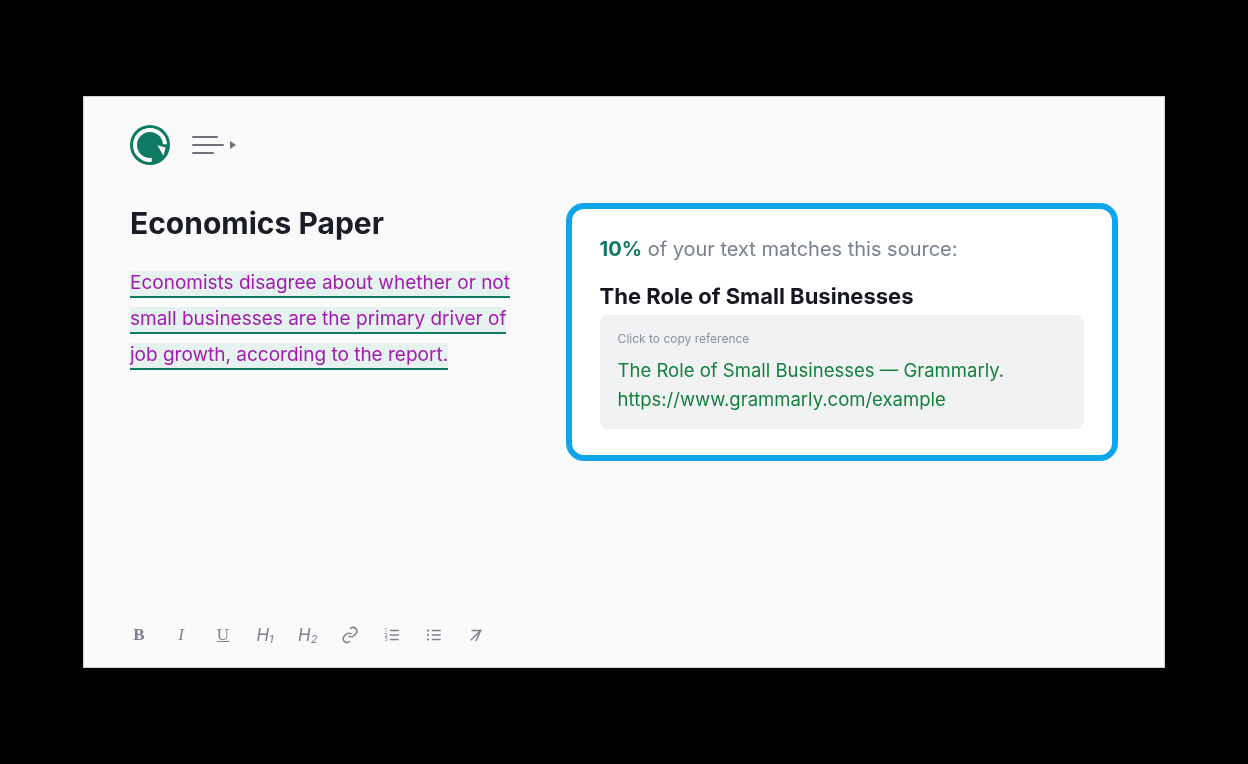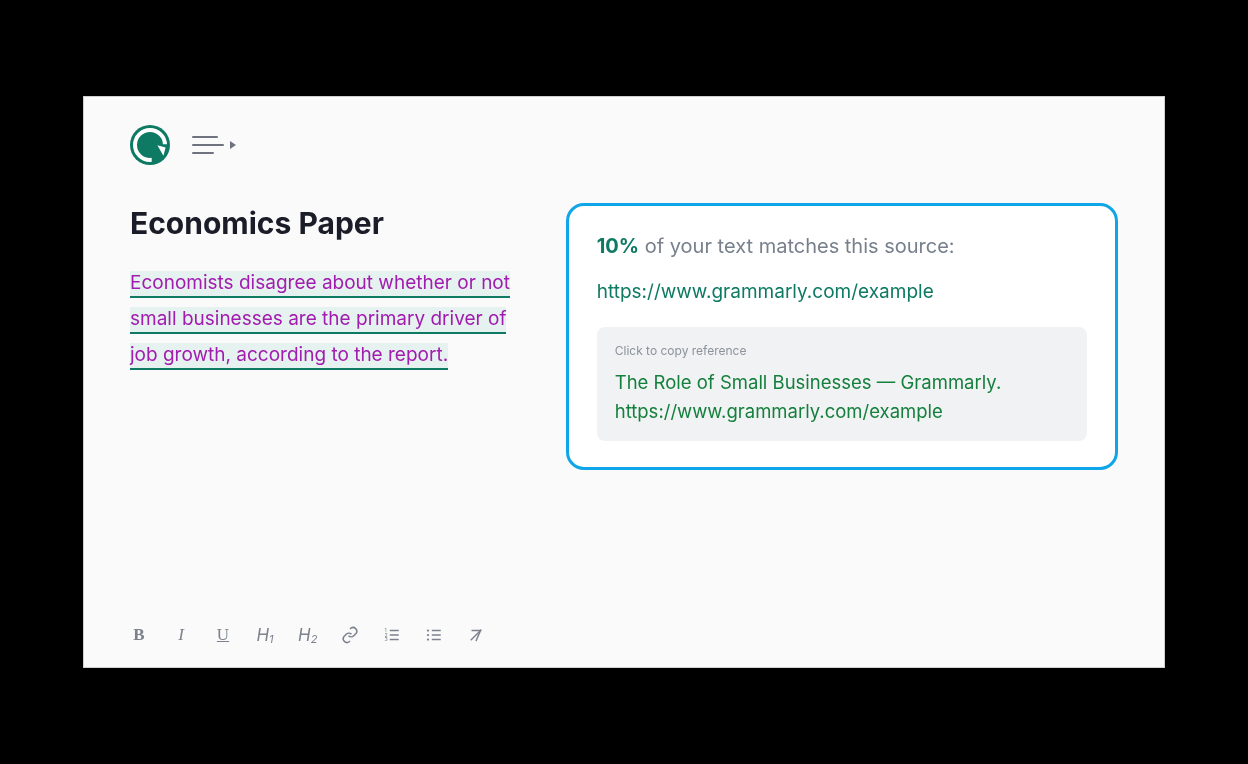--- a/index.html
+++ b/index.html
@@ -100,21 +100,21 @@
       color:#a21caf;
     }
     .doc-body span{
       background:#e6f2ef;
       border-bottom:2px solid #0e7a63;
       padding-bottom:2px;
     }
     .plag-card{
       width:570px;
       background:#fff;
-      border:3px solid #0ea5e9;
+      border:6px solid #0ea5e9;
       border-radius:18px;
       padding:28px 28px 26px 28px;
       align-self:flex-start;
       margin-top:-2px;
     }
     .plag-headline{
       font-size:20px;
       color:#77808c;
       margin-bottom:22px;
     }
@@ -192,21 +192,21 @@
   <div class="content-row">
     <div class="editor-pane">
       <h1 class="doc-title">Economics Paper</h1>
       <p class="doc-body"><span>Economists disagree about whether or not small businesses are the primary driver of job growth, according to the report.</span></p>
     </div>
 
     <div class="plag-card">
       <div class="plag-headline">
         <span class="plag-percent">10%</span><span> of your text matches this source:</span>
       </div>
-      <a class="plag-source-url">https://www.grammarly.com/example</a>
+      <div class="plag-source-title">The Role of Small Businesses</div>
       <div class="copy-ref">
         <div class="copy-ref-label">Click to copy reference</div>
         <div class="copy-ref-text">The Role of Small Businesses — Grammarly. https://www.grammarly.com/example</div>
       </div>
     </div>
   </div>
 
   <div class="toolbar">
     <div class="tb tb-bold">B</div>
     <div class="tb tb-italic">I</div>

